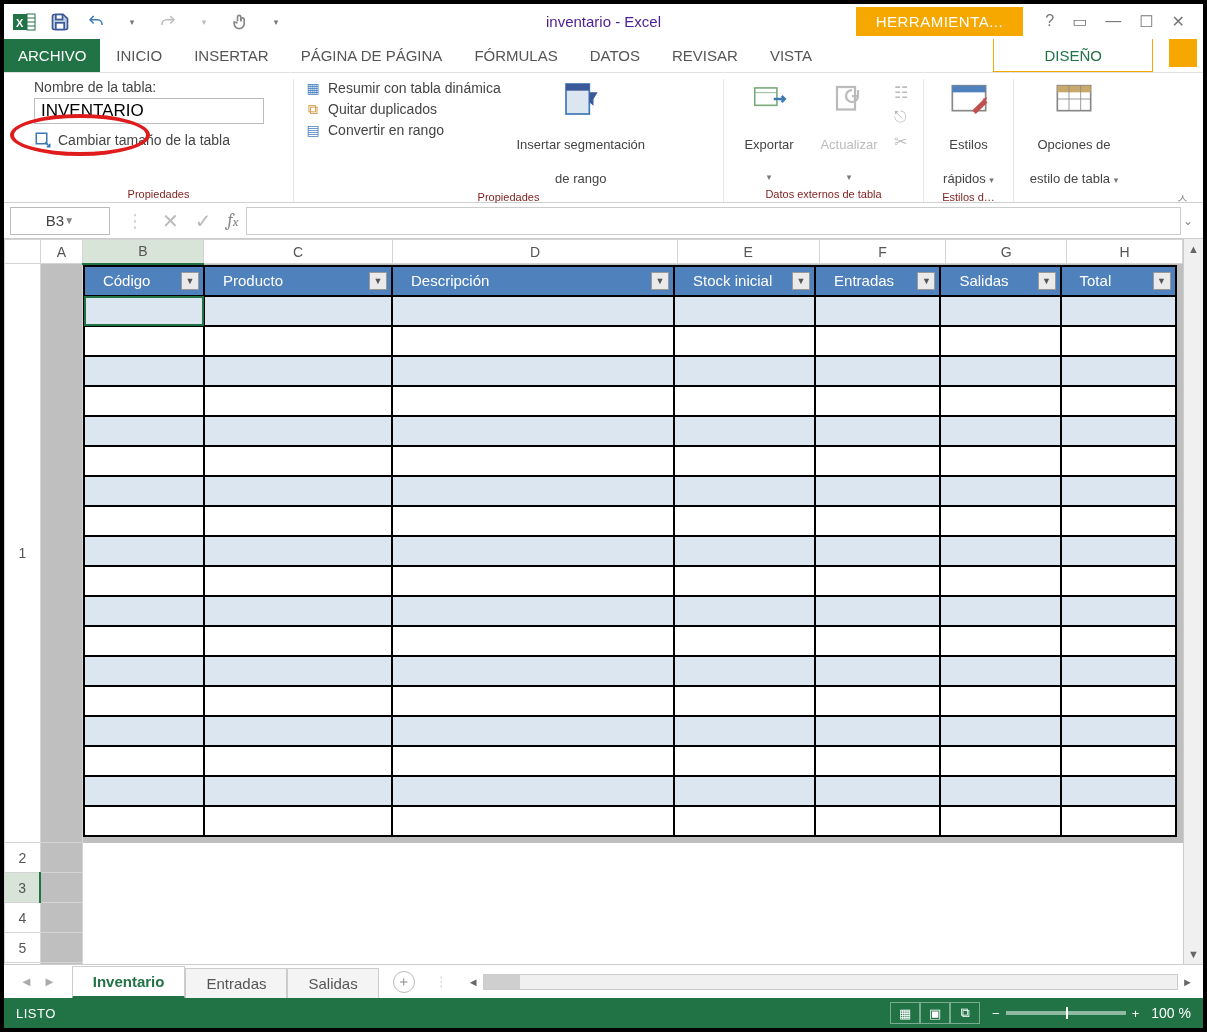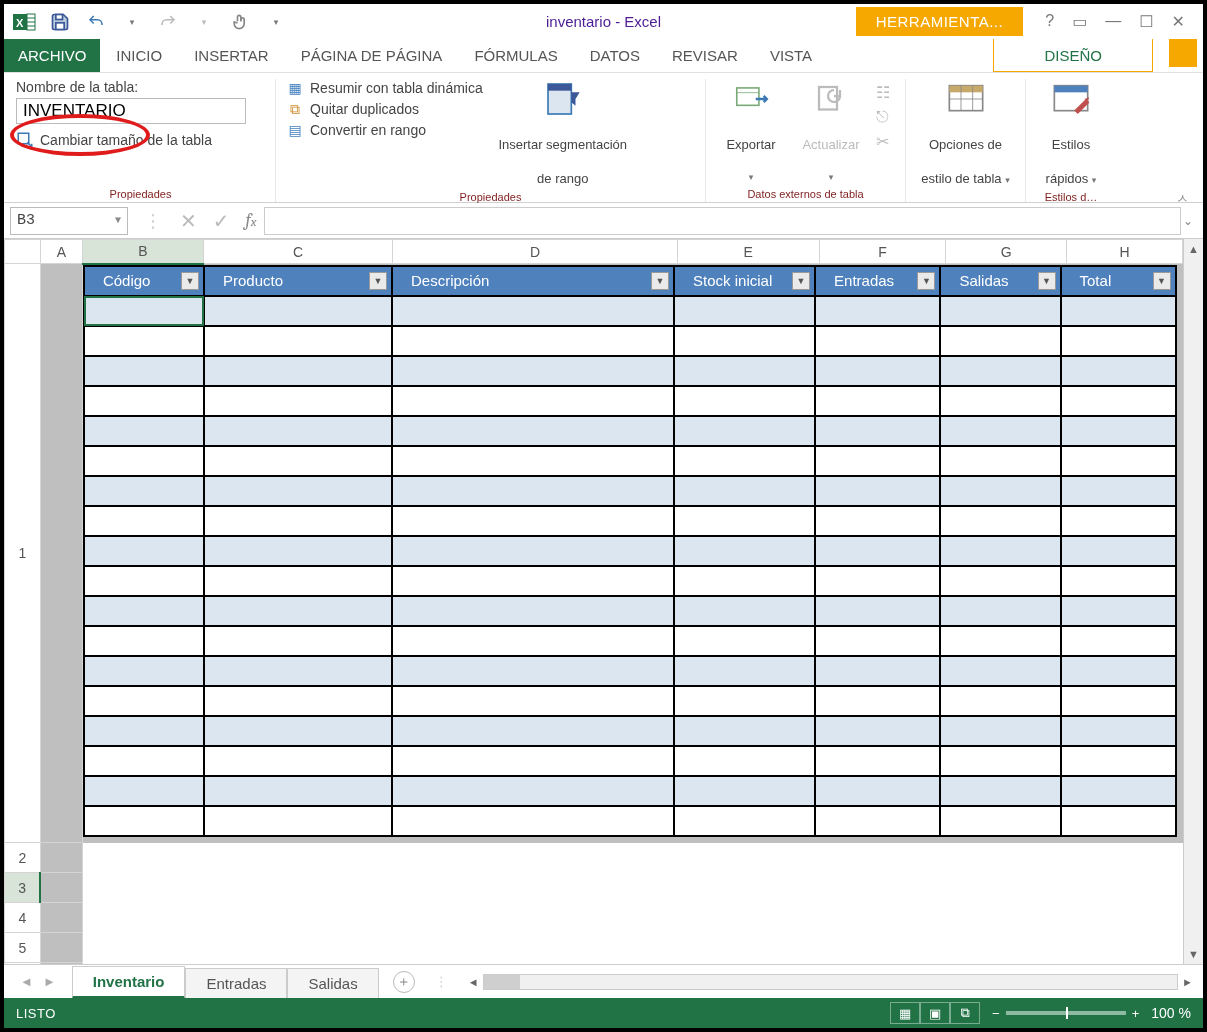--- a/index.html
+++ b/index.html
@@ -18,21 +18,21 @@
 
   
   .ribbon-tabs { height:34px; display:flex; align-items:stretch; border-bottom:1px solid #e0e0e0; }
   .rtab { padding:0 16px; display:flex; align-items:center; color:#555; font-size:15px; cursor:pointer; }
   .rtab.file { background:#217346; color:#fff; font-size:15px; padding:0 14px; }
   .rtab.contextual-holder { flex:1; }
   .rtab.diseno-wrap { display:flex; align-items:stretch; }
   .diseno { border:1px solid #f7a800; border-top:none; color:#217346; padding:0 50px; display:flex; align-items:center; background:#fff;}
 
   
-  .ribbon { display:flex; height:130px; border-bottom:1px solid #d0d0d0; padding:6px 4px 0 2px; }
+  .ribbon { display:flex; height:130px; border-bottom:1px solid #d0d0d0; padding:6px 4px 0 20px; }
   .rgroup { display:flex; flex-direction:column; padding:0 10px; border-right:1px solid #e6e6e6; }
   .rgroup:last-child { border-right:none; }
   .rgroup-body { flex:1; display:flex; align-items:flex-start; gap:10px; }
   .rgroup-label { text-align:center; color:#7f1d1d; font-size:11px; padding:4px 0 2px; }
   .vstack { display:flex; flex-direction:column; gap:3px; font-size:14px; color:#444;}
   .vstack .line { display:flex; align-items:center; gap:6px; white-space:nowrap; }
   .smallicon { width:18px; height:18px; display:inline-flex; align-items:center; justify-content:center; color:#417fbf; }
   .bigbtn { display:flex; flex-direction:column; align-items:center; width:90px; text-align:center; font-size:13px; color:#444; line-height:1.15; gap:19px;}
   .bigbtn .ico { width:40px; height:40px; display:flex; align-items:center; justify-content:center; color:#5b8ab8; }
   .bigbtn.small { width:70px; }
@@ -40,21 +40,21 @@
 
   .tn-label { font-size:14px; color:#444; }
   .tablename-input { width:230px; height:26px; border:1px solid #bbb; padding:2px 6px; font-size:17px; font-family:inherit; }
   .ellipse-mark { position:absolute; left:6px; top:110px; width:140px; height:42px; border:4px solid #e01b1b; border-radius:50%; pointer-events:none;}
   .resize-line { display:flex; align-items:center; gap:6px; font-size:14px; color:#444; margin-top:4px;}
 
   .collapse-ribbon { position:absolute; right:14px; top:186px; color:#888; font-size:13px;}
 
   
   .fxbar { height:36px; border-bottom:1px solid #ccc; display:flex; align-items:center; }
-  .namebox { width:118px; height:28px; border:1px solid #bbb; margin:0 6px; display:flex; align-items:center; padding:0 6px; font-size:15px; color:#444; justify-content:space-between;font-family:Liberation Mono, monospace;}
+  .namebox { width:100px; height:28px; border:1px solid #bbb; margin:0 6px; display:flex; align-items:center; padding:0 6px; font-size:15px; color:#444; justify-content:center;}
   .namebox .dd { color:#888; font-size:10px;}
   .fx-sep { color:#ccc; padding:0 10px; font-size:18px;}
   .fx-btn { color:#bbb; font-size:20px; padding:0 8px; }
   .fx-label { color:#888; font-style:italic; font-size:18px; padding:0 8px; font-family: 'Cambria', serif;}
   .formula-input { flex:1; height:28px; border:1px solid #ccc; border-left:1px solid #ccc; margin-right:22px; padding:0 6px; font-size:14px;}
   .fx-expand { position:absolute; right:10px; color:#888; font-size:12px;}
 
   
   .sheet-area { flex:1; display:flex; overflow:hidden; position:relative; }
   .grid-container { flex:1; overflow:hidden; position:relative; }
@@ -253,55 +253,55 @@
         </div>
         <div class="vstack" style="color:#bbb; font-size:16px; gap:6px; padding-top:4px;">
           <span>☷</span>
           <span>⎋</span>
           <span>✂</span>
         </div>
       </div>
       <div class="rgroup-label">Datos externos de tabla</div>
     </div>
 
+    <div class="rgroup" style="width:90px">
+      <div class="rgroup-body" style="justify-content:center">
+        <div class="bigbtn small">
+          <span class="ico">
+            <svg width="40" height="34" viewBox="0 0 48 40">
+                <rect x="4" y="4" width="40" height="30" fill="#fff" stroke="#888" stroke-width="2"></rect>
+                <rect x="4" y="4" width="40" height="8" fill="#4f81bd"></rect>
+                <path d="M30 36 L44 22" stroke="#c0504d" stroke-width="6"></path>
+                <path d="M44 22 L40 20 L46 18 Z" fill="#c0504d"></path>
+              </svg>
+          </span>
+          <span>Estilos</span>
+          <span><span>rápidos</span> <span class="dd">▾</span></span>
+        </div>
+      </div>
+      <div class="rgroup-label">Estilos d…</div>
+    </div>
+
     <div class="rgroup" style="width:120px">
       <div class="rgroup-body" style="justify-content:center">
         <div class="bigbtn">
           <span class="ico">
             <svg width="40" height="34" viewBox="0 0 48 40">
                 <rect x="4" y="4" width="40" height="30" fill="#fff" stroke="#888" stroke-width="2"></rect>
                 <rect x="4" y="4" width="40" height="8" fill="#c7a96b"></rect>
                 <line x1="18" y1="4" x2="18" y2="34" stroke="#888"></line>
                 <line x1="32" y1="4" x2="32" y2="34" stroke="#888"></line>
                 <line x1="4" y1="20" x2="44" y2="20" stroke="#888"></line>
               </svg>
           </span>
           <span>Opciones de</span>
           <span><span>estilo de tabla</span> <span class="dd">▾</span></span>
         </div>
       </div>
       <div class="rgroup-label">&nbsp;</div>
-    </div>
-
-    <div class="rgroup" style="width:90px">
-      <div class="rgroup-body" style="justify-content:center">
-        <div class="bigbtn small">
-          <span class="ico">
-            <svg width="40" height="34" viewBox="0 0 48 40">
-                <rect x="4" y="4" width="40" height="30" fill="#fff" stroke="#888" stroke-width="2"></rect>
-                <rect x="4" y="4" width="40" height="8" fill="#4f81bd"></rect>
-                <path d="M30 36 L44 22" stroke="#c0504d" stroke-width="6"></path>
-                <path d="M44 22 L40 20 L46 18 Z" fill="#c0504d"></path>
-              </svg>
-          </span>
-          <span>Estilos</span>
-          <span><span>rápidos</span> <span class="dd">▾</span></span>
-        </div>
-      </div>
-      <div class="rgroup-label">Estilos d…</div>
     </div>
   </div>
   <span class="collapse-ribbon">ㅅ</span>
 
   <div class="ellipse-mark"></div>
 
   <div class="fxbar" style="position:relative">
     <div class="namebox">
       <span>B3</span>
       <span class="dd">▼</span>

